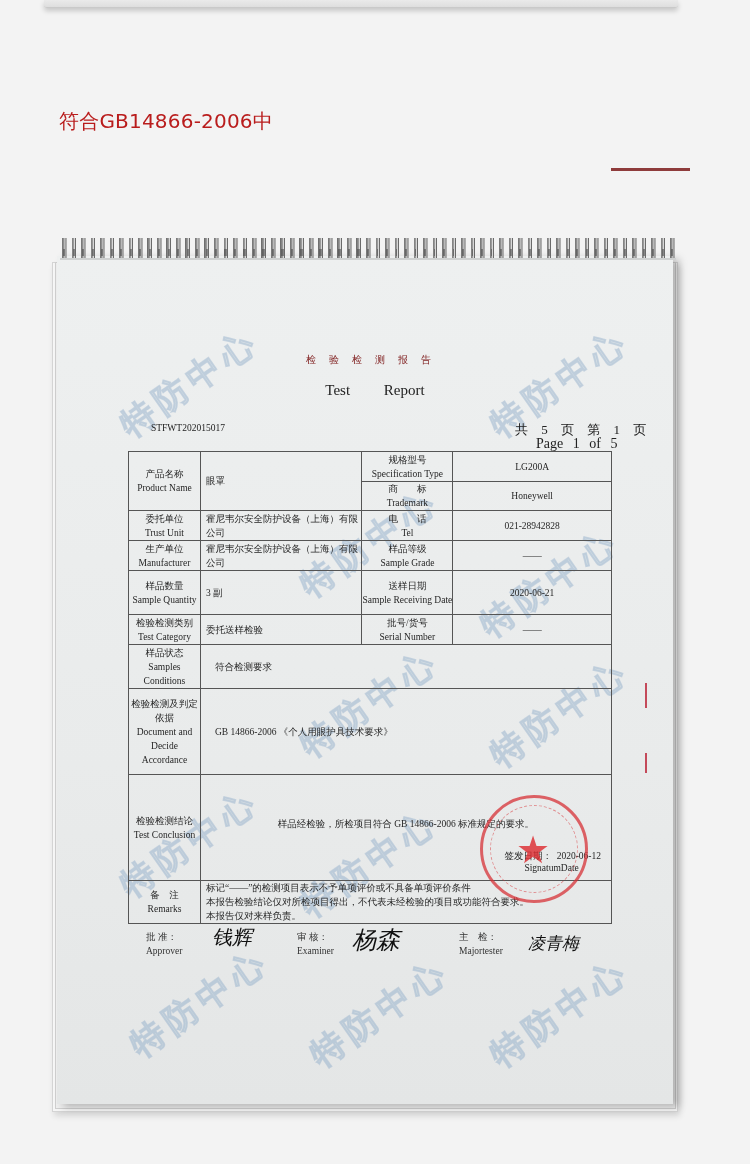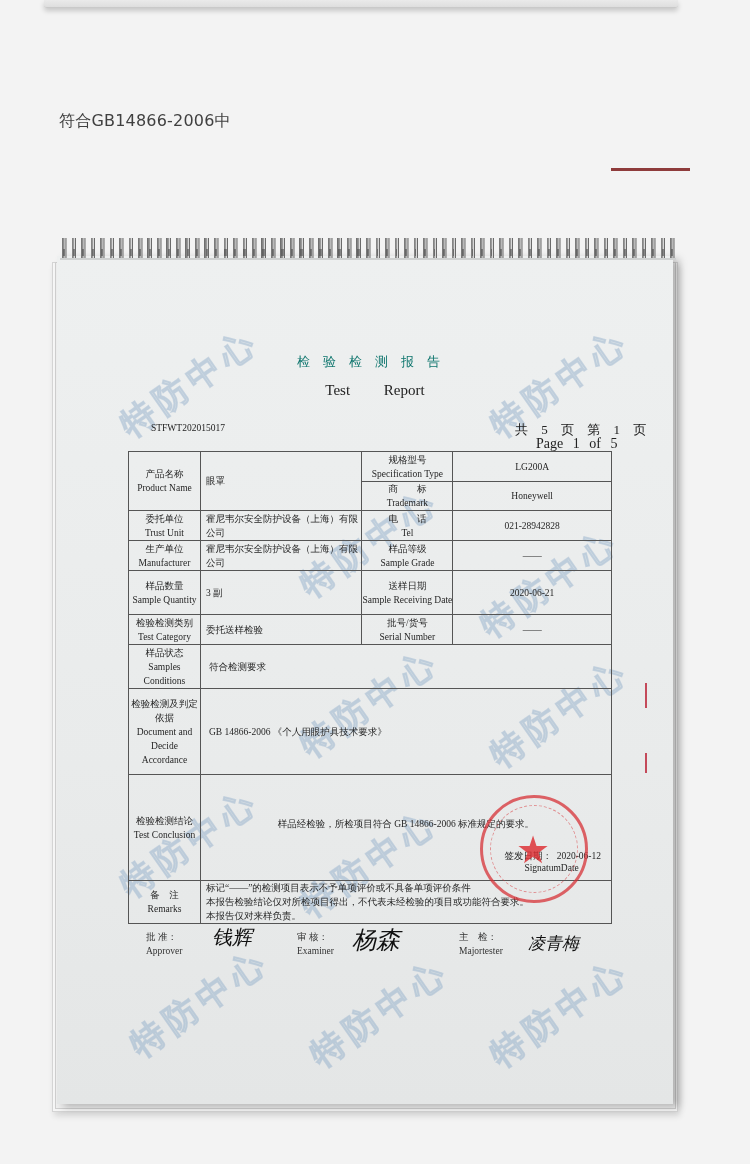--- a/index.html
+++ b/index.html
@@ -5,21 +5,21 @@
   * { box-sizing: border-box; margin: 0; padding: 0; }
   html, body { width: 750px; height: 1164px; background: #f3f3f3; overflow: hidden; }
   body { position: relative; font-family: "Liberation Serif", serif; color: #333; }
 
   
   .prev-page { position: absolute; left: 44px; top: 0; width: 634px; height: 8px;
     background: linear-gradient(#eaeaea, #dedede); border-bottom: 1px solid #c9c9c9;
     box-shadow: 0 3px 5px rgba(0,0,0,0.18); border-radius: 0 0 3px 3px; }
 
   .heading { position: absolute; left: 59px; top: 100px; font-family: "DejaVu Sans", sans-serif;
-    color: #404040; font-size: 16px; line-height: 42px; letter-spacing: 0.2px; }
+    color: #b91c1c; font-size: 20px; line-height: 42px; letter-spacing: 0.2px; }
   .heading div { white-space: nowrap; }
   .accent-line { position: absolute; left: 611px; top: 168px; width: 79px; height: 3px; }
 
   
   .stack1 { position: absolute; left: 52px; top: 262px; width: 626px; height: 850px;
     background: #f6f6f6; border: 1px solid #d4d4d4; box-shadow: 2px 4px 6px rgba(0,0,0,0.12); }
   .stack2 { position: absolute; left: 55px; top: 262px; width: 621px; height: 847px;
     background: #efefef; border: 1px solid #cfcfcf; }
   .page { position: absolute; left: 57px; top: 256px; width: 616px; height: 848px;
     background: linear-gradient(180deg, #eef0f0 0%, #e9ebeb 60%, #e4e6e6 100%);
@@ -30,35 +30,35 @@
     border-bottom: 2px solid #cfd1d1; }
   .spiral::after { content: ""; position: absolute; left: 0; right: 0; bottom: 2px; height: 7px;
     background-image: repeating-linear-gradient(90deg, transparent 0, transparent 3px, #444 3px, #444 5px, transparent 5px, transparent 9.5px); opacity: .55; }
 
   
   .wm { position: absolute; color: rgba(150,180,205,0.22); font-family: "DejaVu Sans", sans-serif;
     font-weight: bold; font-size: 34px; transform: rotate(-35deg); white-space: nowrap; letter-spacing: 6px;
     -webkit-text-stroke: 1px rgba(140,170,200,0.35); pointer-events: none; }
 
   .doc-title { position: absolute; left: 0; width: 750px; text-align: center; }
-  .title-cn { top: 353px; font-size: 13px; letter-spacing: 13px; color: #0f766e; }
+  .title-cn { top: 353px; font-size: 10px; letter-spacing: 13px; color: #7f1d1d; }
   .title-en { top: 382px; font-size: 15px; color: #222; word-spacing: 30px; }
 
   .report-no { position: absolute; left: 151px; top: 423px; font-size: 9.5px; color: #222; }
   .page-cn { position: absolute; left: 515px; top: 421px; font-size: 13px; color: #222; letter-spacing: 5px; }
   .page-en { position: absolute; left: 536px; top: 436px; font-size: 14px; color: #222; word-spacing: 6px; }
 
   table.report { position: absolute; left: 128px; top: 451px; width: 484px; border-collapse: collapse;
     font-size: 9.5px; color: #262626; }
   table.report td { border: 1.2px solid #555; vertical-align: middle; line-height: 14px; }
   td.lbl { text-align: center; width: 72px; }
   td.val { padding-left: 5px; width: 162px; }
   td.lbl2 { text-align: center; width: 91px; }
   td.val2 { text-align: center; width: 159px; }
-  td.wide { padding-left: 8px; }
+  td.wide { padding-left: 14px; }
   td.concl { text-align: center; position: relative; }
   td.remarks { padding-left: 5px; line-height: 13px; }
 
   .sign-date { position: absolute; right: 10px; bottom: 6px; text-align: left; line-height: 12px; }
   .seal { position: absolute; left: 480px; top: 795px; width: 108px; height: 108px; border-radius: 50%;
     border: 3px solid rgba(215,50,55,0.75); pointer-events: none; }
   .seal::before { content: ""; position: absolute; inset: 7px; border-radius: 50%; border: 1px dashed rgba(215,50,55,0.5); }
   .seal .star { position: absolute; left: 33px; top: 30px; font-size: 38px; color: rgba(220,40,45,0.8); font-family: "DejaVu Sans", sans-serif; }
 
   .signrow { position: absolute; top: 930px; font-size: 9.5px; color: #333; line-height: 14px; }

